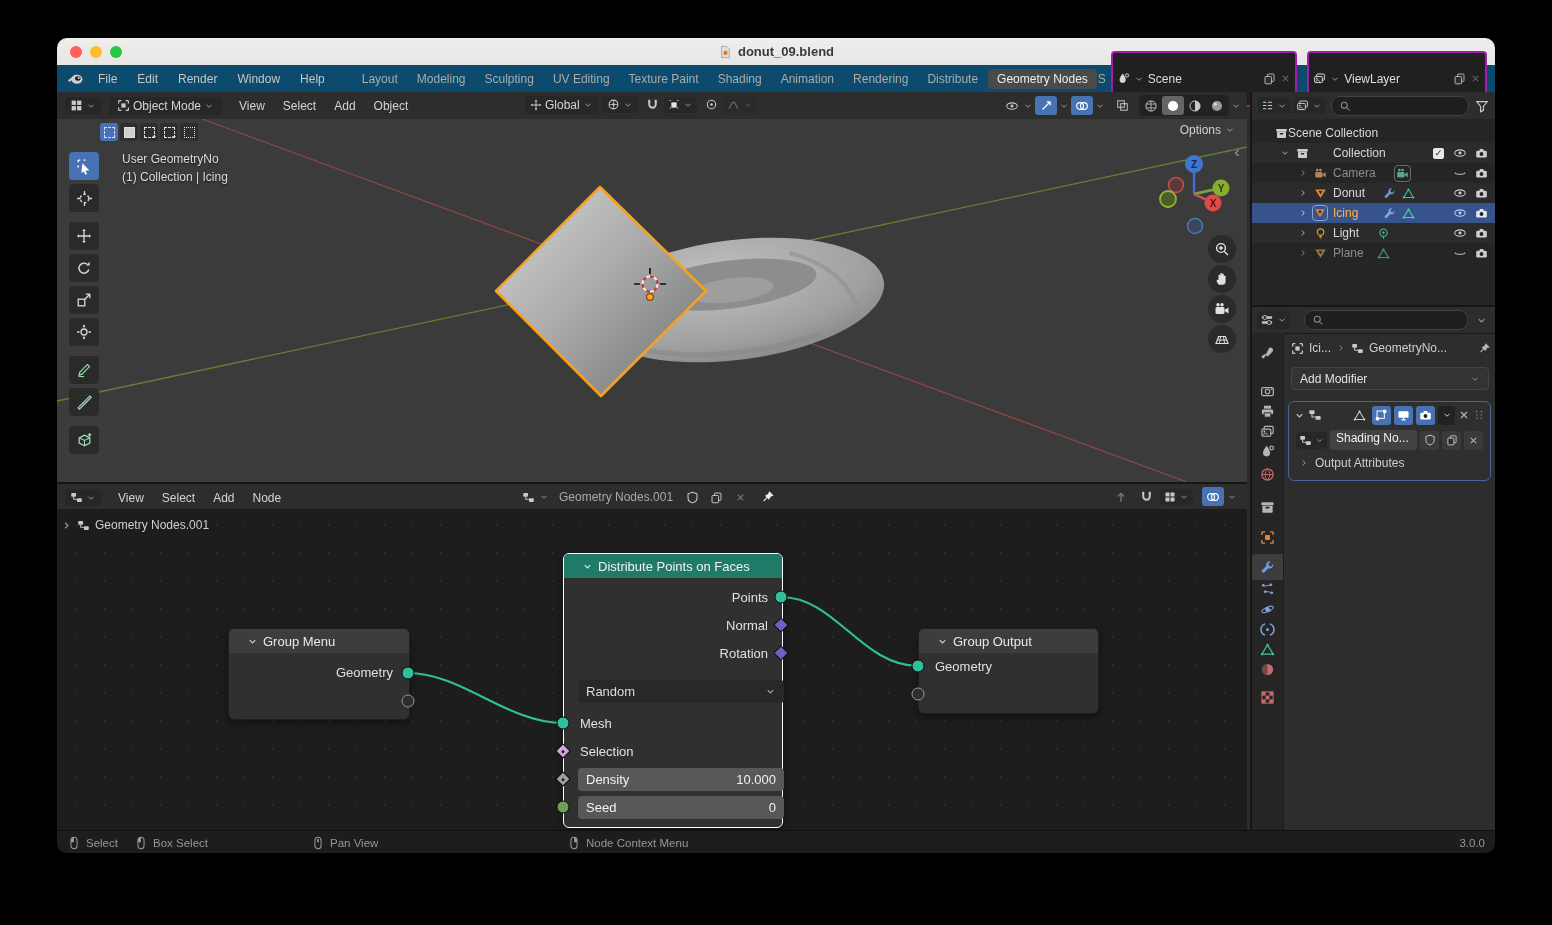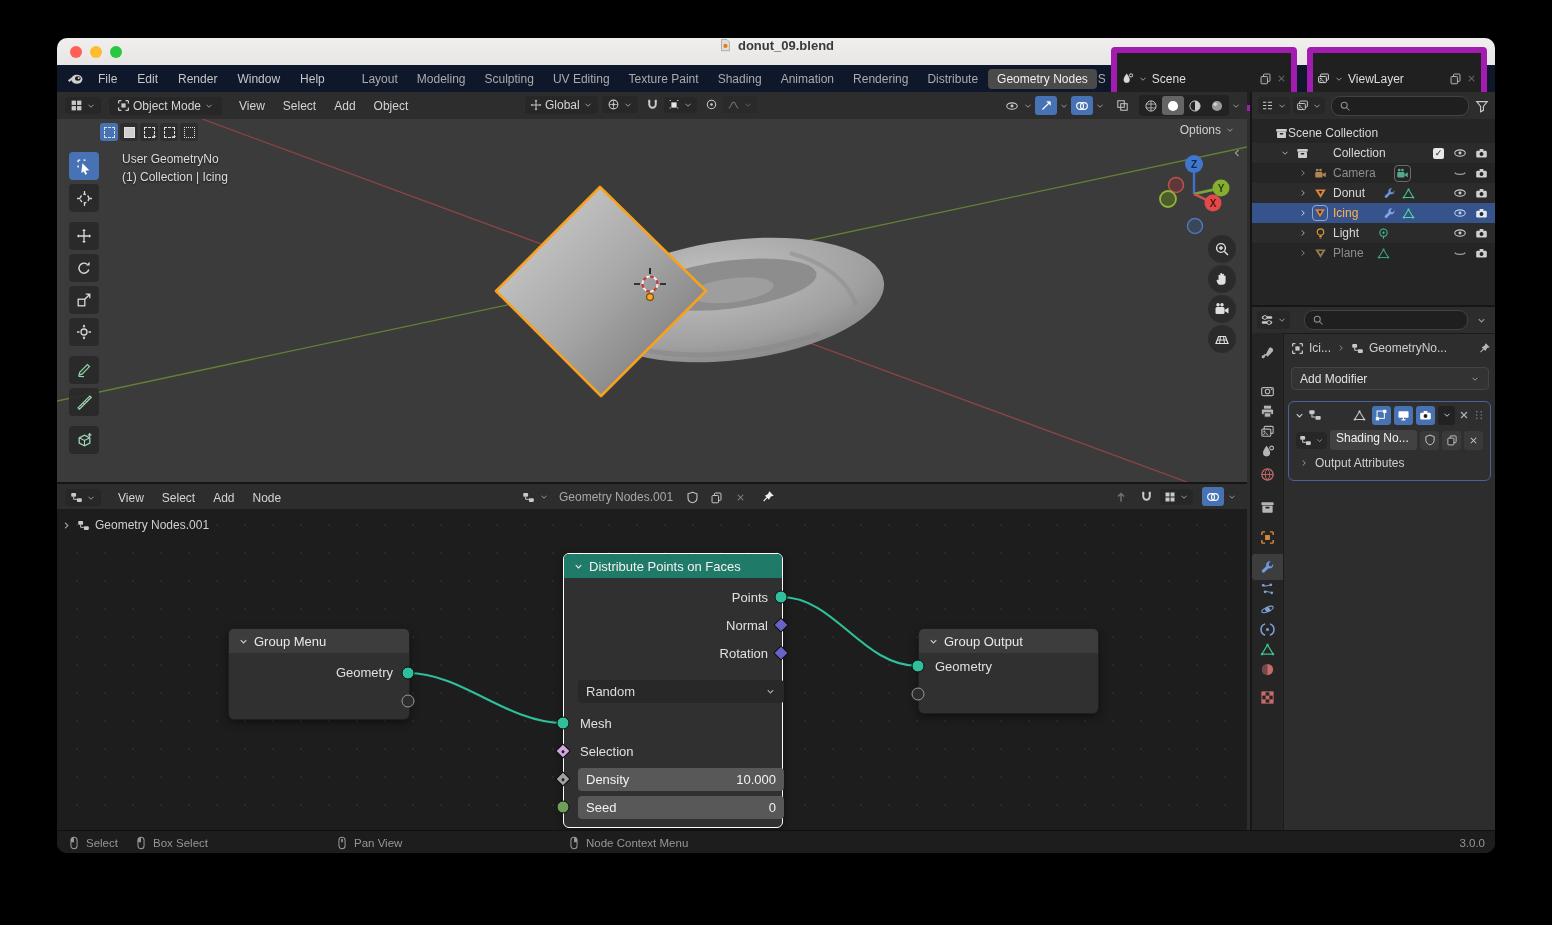--- a/index.html
+++ b/index.html
@@ -5,47 +5,47 @@
   html,body{margin:0;padding:0;}
   body{width:1552px;height:925px;background:#000;font-family:"Liberation Sans","DejaVu Sans",sans-serif;position:relative;overflow:hidden;
        -webkit-font-smoothing:antialiased;color:#cfcfcf;}
   .abs{position:absolute;}
   .flex{display:flex;align-items:center;}
   svg.ic{display:block;flex:none;}
   .window{position:absolute;left:57px;top:38px;width:1438px;height:815px;border-radius:10px;overflow:hidden;background:#2d2d2d;box-shadow:0 20px 60px rgba(0,0,0,.8);}
   
   .titlebar{position:absolute;left:0;top:0;width:100%;height:27px;background:linear-gradient(#f1efee,#e8e6e5);display:flex;align-items:center;}
   .tl{width:12px;height:12px;border-radius:50%;margin-right:8px;}
-  .title-center{position:absolute;left:0;right:0;top:0;height:27px;display:flex;justify-content:center;gap:6px;color:#3a3a3a;font-size:13px;font-weight:bold;}
+  .title-center{position:absolute;left:0;right:0;top:0;height:27px;display:flex;align-items:center;justify-content:center;gap:6px;color:#3a3a3a;font-size:13px;font-weight:bold;}
   
-  .topbar{position:absolute;left:0;top:27px;width:100%;height:27px;background:#0f172a;display:flex;align-items:center;font-size:12px;color:#c6c6c6;}
+  .topbar{position:absolute;left:0;top:27px;width:100%;height:27px;background:#0c4a6e;display:flex;align-items:center;font-size:12px;color:#c6c6c6;}
   .menu-item{padding:0 10px;}
   .ws-tab{padding:3px 9px;border-radius:4px;color:#ababab;white-space:nowrap;}
   .ws-tab.active{background:#4a4a4a;color:#efefef;}
-  .id-widget{height:20px;background:#202020;border:6px solid #a21caf;border-radius:4px;display:flex;align-items:center;padding:16px 4px;gap:4px;color:#dedede;}
+  .id-widget{height:20px;background:#202020;border:2px solid #a21caf;border-radius:4px;display:flex;align-items:center;padding:16px 4px;gap:4px;color:#dedede;}
   
   .ed-header{background:#2d2d2d;display:flex;align-items:center;font-size:12px;color:#d4d4d4;border-bottom:1px solid #1a1a1a;}
   .hbtn{display:flex;align-items:center;gap:3px;background:#272727;border-radius:4px;padding:2px 5px;}
   .menu{padding:0 9px;}
   .tgl{width:22px;height:19px;border-radius:3px;display:flex;align-items:center;justify-content:center;background:transparent;}
   .tgl.on{background:#4772b3;}
   
   .viewport{position:absolute;left:0;top:81px;width:1190px;height:363px;background:#3b3b3b;overflow:hidden;}
   .toolbtn{width:30px;height:28px;border-radius:4px;background:rgba(41,41,41,.92);display:flex;align-items:center;justify-content:center;margin-bottom:4px;}
   .toolbtn.active{background:#4772b3;}
   .navball{position:absolute;width:28px;height:28px;border-radius:50%;background:rgba(35,35,35,.65);display:flex;align-items:center;justify-content:center;}
   .smode{width:18px;height:18px;border-radius:3px;background:#2e2e2e;display:flex;align-items:center;justify-content:center;margin-right:2px;}
   .smode.active{background:#4772b3;}
   .dash-sq{width:9px;height:9px;border:1px dashed #e0e0e0;}
   
   .node-canvas{position:absolute;left:0;top:471px;width:1190px;height:321px;background-color:#1d1d1d;
     background-image:radial-gradient(circle,#2a2a2a 1.4px,transparent 1.5px);background-size:28px 28px;background-position:6px 2px;overflow:hidden;}
   .node{position:absolute;border-radius:6px;background:#303030;box-shadow:0 3px 8px rgba(0,0,0,.45);border:1px solid #1f1f1f;font-size:13px;color:#dedede;}
   .node.selected{border:1.6px solid #fff;}
-  .node-head{height:24px;border-radius:5px 5px 0 0;display:flex;align-items:center;gap:5px;padding:0 9px;background:#3d3d3d;color:#e8e8e8;}
+  .node-head{height:24px;border-radius:5px 5px 0 0;display:flex;align-items:center;gap:5px;padding:0 18px;background:#3d3d3d;color:#e8e8e8;}
   .sock{position:absolute;width:11px;height:11px;border-radius:50%;border:1px solid #0f0f0f;transform:translate(-50%,-50%);}
   .sock.diamond{width:9px;height:9px;border-radius:1px;transform:translate(-50%,-50%) rotate(45deg);}
   .sock.virtual{background:#2d2d2d;border:1.4px solid #9a9a9a;}
   .dotc{position:absolute;left:50%;top:50%;width:3px;height:3px;border-radius:50%;background:#222;transform:translate(-50%,-50%);}
   .nrow{position:absolute;font-size:13px;color:#e0e0e0;}
   .nfield{position:absolute;background:#585858;border-radius:4px;display:flex;align-items:center;justify-content:space-between;padding:0 8px;font-size:13px;color:#f2f2f2;}
   .ndrop{position:absolute;background:#282828;border-radius:4px;display:flex;align-items:center;justify-content:space-between;padding:0 8px;font-size:13px;color:#dcdcdc;}
   
   .right-panel{position:absolute;left:1193px;top:54px;width:245px;height:738px;background:#262626;border-left:2px solid #161616;}
   .out-row{position:absolute;left:0;width:100%;height:20px;display:flex;align-items:center;font-size:12px;color:#d8d8d8;}
@@ -1225,21 +1225,21 @@
           <use href="#i-mouse-l"></use>
         </svg>
       <span>Select</span>
     </div>
     <div class="sb-item" style="left:77px">
       <svg class="ic" width="14" height="14">
           <use href="#i-mouse-l"></use>
         </svg>
       <span>Box Select</span>
     </div>
-    <div class="sb-item" style="left:278px">
+    <div class="sb-item" style="left:254px">
       <svg class="ic" width="14" height="14">
           <use href="#i-mouse-m"></use>
         </svg>
       <span>Pan View</span>
     </div>
     <div class="sb-item" style="left:510px">
       <svg class="ic" width="14" height="14">
           <use href="#i-mouse-r"></use>
         </svg>
       <span>Node Context Menu</span>

